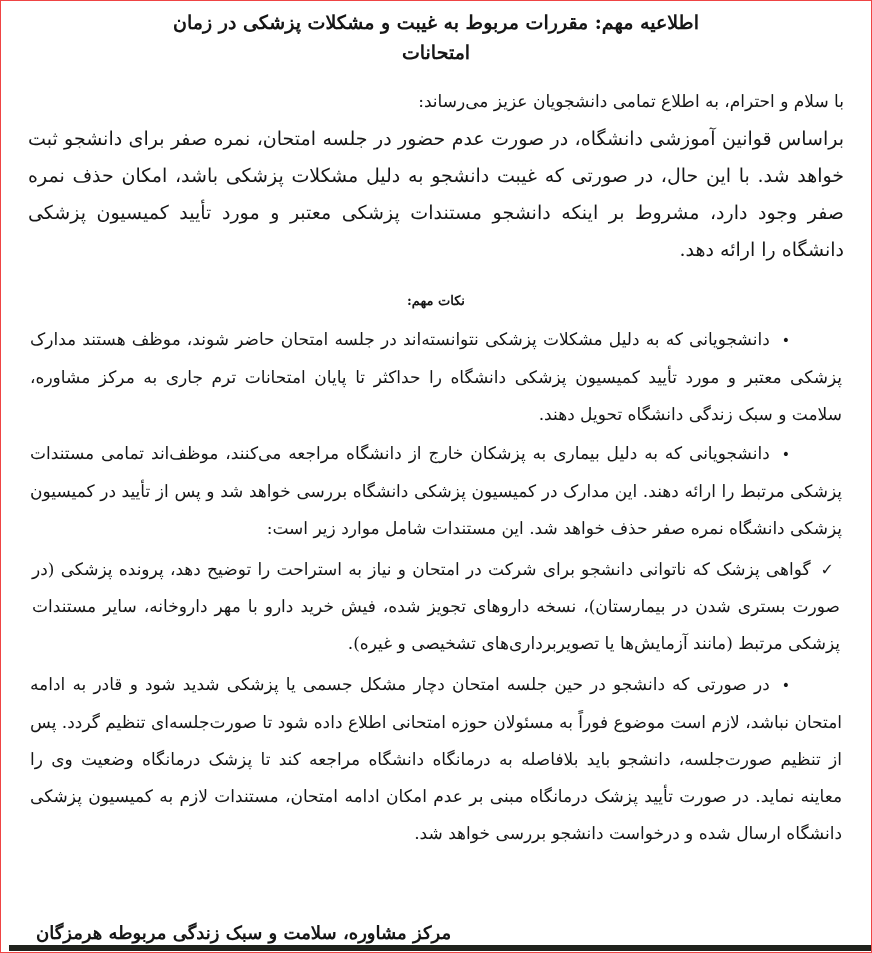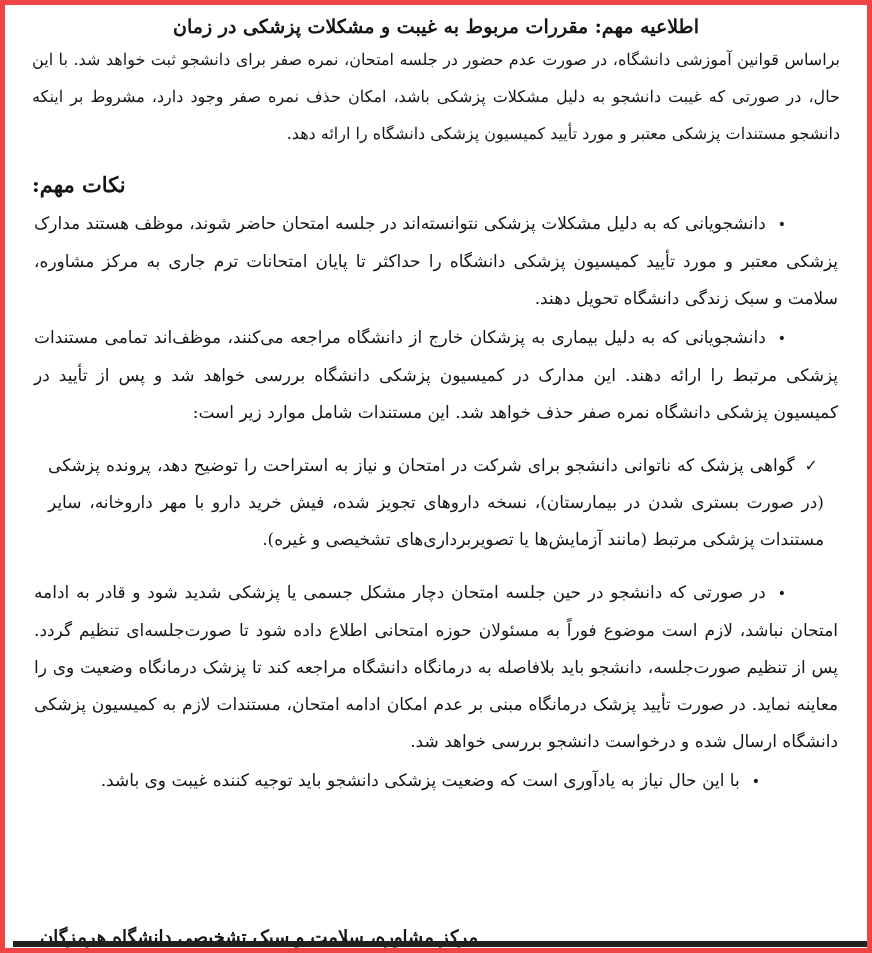--- a/index.html
+++ b/index.html
@@ -1,21 +1,21 @@
 <!DOCTYPE html>
 <html lang="fa" dir="rtl"><head>
 <meta charset="utf-8">
 <style>
   html,body{margin:0;padding:0;background:#ffffff;}
   .page{
     position:relative;
     width:872px;height:953px;
     box-sizing:border-box;
     background:#ffffff;
-    border:5px solid #ef4444;
+    border:1px solid #ef4444;
     overflow:hidden;
     direction:rtl;
     font-family:"DejaVu Serif","Liberation Serif",serif;
     color:#161616;
   }
   .content{
     padding:6px 27px 0 27px;
   }
   .doc-title{
     margin:0;
@@ -25,42 +25,42 @@
     line-height:30px;
   }
   .salutation{
     margin:16px 0 0 0;
     font-size:17px;
     line-height:37px;
     text-align:right;
   }
   .para{
     margin:0;
-    font-size:16px;
+    font-size:19px;
     line-height:37px;
     text-align:justify;
     text-align-last:right;
   }
   .notes-heading{
     margin:14px 0 0 0;
-    font-size:21px;
+    font-size:13px;
     font-weight:bold;
     line-height:37px;
-    text-align:left;
+    text-align:center;
   }
   .bullet-item{
     margin:2px;
     font-size:17px;
     line-height:37px;
     text-align:justify;
     text-align-last:right;
     text-indent:52px;
   }
   .check-item{
-    margin:16px;
+    margin:4px;
     font-size:17px;
     line-height:37px;
     text-align:justify;
     text-align-last:right;
     text-indent:6px;
   }
   .sub-bullet-item{
     margin:0;
     font-size:17px;
     line-height:37px;
@@ -104,22 +104,24 @@
   }
 </style>
 </head>
 <body>
 
 <div class="page">
   <div class="content">
 
     <h1 class="doc-title">
       <div>اطلاعیه مهم: مقررات مربوط به غیبت و مشکلات پزشکی در زمان</div>
+      <div>امتحانات</div>
     </h1>
 
+    <p class="salutation">با سلام و احترام، به اطلاع تمامی دانشجویان عزیز می‌رساند:</p>
 
     <p class="para">براساس قوانین آموزشی دانشگاه، در صورت عدم حضور در جلسه امتحان، نمره صفر برای دانشجو ثبت خواهد شد. با این حال، در صورتی که غیبت دانشجو به دلیل مشکلات پزشکی باشد، امکان حذف نمره صفر وجود دارد، مشروط بر اینکه دانشجو مستندات پزشکی معتبر و مورد تأیید کمیسیون پزشکی دانشگاه را ارائه دهد.</p>
 
     <h2 class="notes-heading">نکات مهم:</h2>
 
     <div class="bullet-item">
       <span class="marker">•</span><span>دانشجویانی که به دلیل مشکلات پزشکی نتوانسته‌اند در جلسه امتحان حاضر شوند، موظف هستند مدارک پزشکی معتبر و مورد تأیید کمیسیون پزشکی دانشگاه را حداکثر تا پایان امتحانات ترم جاری به مرکز مشاوره، سلامت و سبک زندگی دانشگاه تحویل دهند.</span>
     </div>
 
 
@@ -128,21 +130,18 @@
     </div>
 
     <div class="check-item">
       <span class="check-marker">✓</span><span>گواهی پزشک که ناتوانی دانشجو برای شرکت در امتحان و نیاز به استراحت را توضیح دهد، پرونده پزشکی (در صورت بستری شدن در بیمارستان)، نسخه داروهای تجویز شده، فیش خرید دارو با مهر داروخانه، سایر مستندات پزشکی مرتبط (مانند آزمایش‌ها یا تصویربرداری‌های تشخیصی و غیره).</span>
     </div>
 
     <div class="bullet-item">
       <span class="marker">•</span><span>در صورتی که دانشجو در حین جلسه امتحان دچار مشکل جسمی یا پزشکی شدید شود و قادر به ادامه امتحان نباشد، لازم است موضوع فوراً به مسئولان حوزه امتحانی اطلاع داده شود تا صورت‌جلسه‌ای تنظیم گردد. پس از تنظیم صورت‌جلسه، دانشجو باید </span><span class="bold-inline">بلافاصله</span><span> به درمانگاه دانشگاه مراجعه کند تا پزشک درمانگاه وضعیت وی را معاینه نماید. در صورت تأیید پزشک درمانگاه مبنی بر عدم امکان ادامه امتحان، مستندات لازم به کمیسیون پزشکی دانشگاه ارسال شده و درخواست دانشجو بررسی خواهد شد.</span>
     </div>
 
-    <div class="sub-bullet-item">
-      <span class="marker">•</span><span>با این حال نیاز به یادآوری است که وضعیت پزشکی دانشجو باید توجیه کننده غیبت وی باشد.</span>
-    </div>
 
   </div>
 
-  <div class="footer-line">مرکز مشاوره، سلامت و سبک تشخیصی دانشگاه هرمزگان</div>
+  <div class="footer-line">مرکز مشاوره، سلامت و سبک زندگی مربوطه هرمزگان</div>
   <div class="bottom-bar"></div>
 </div>
 
 </body></html>

